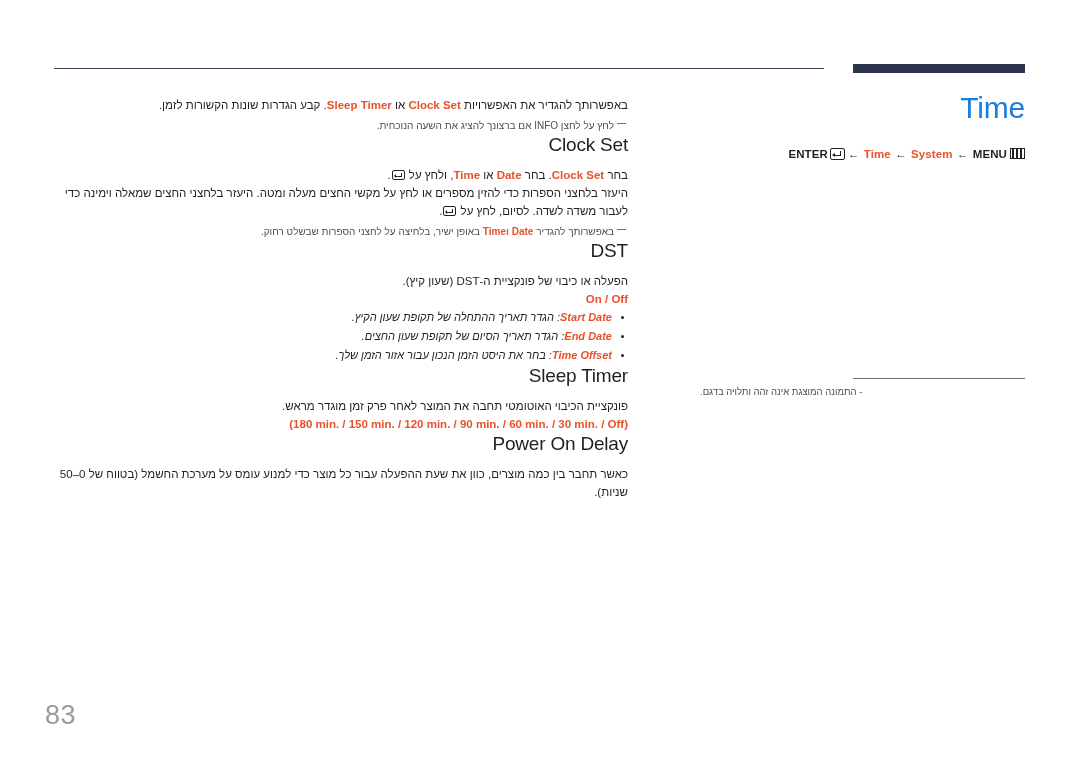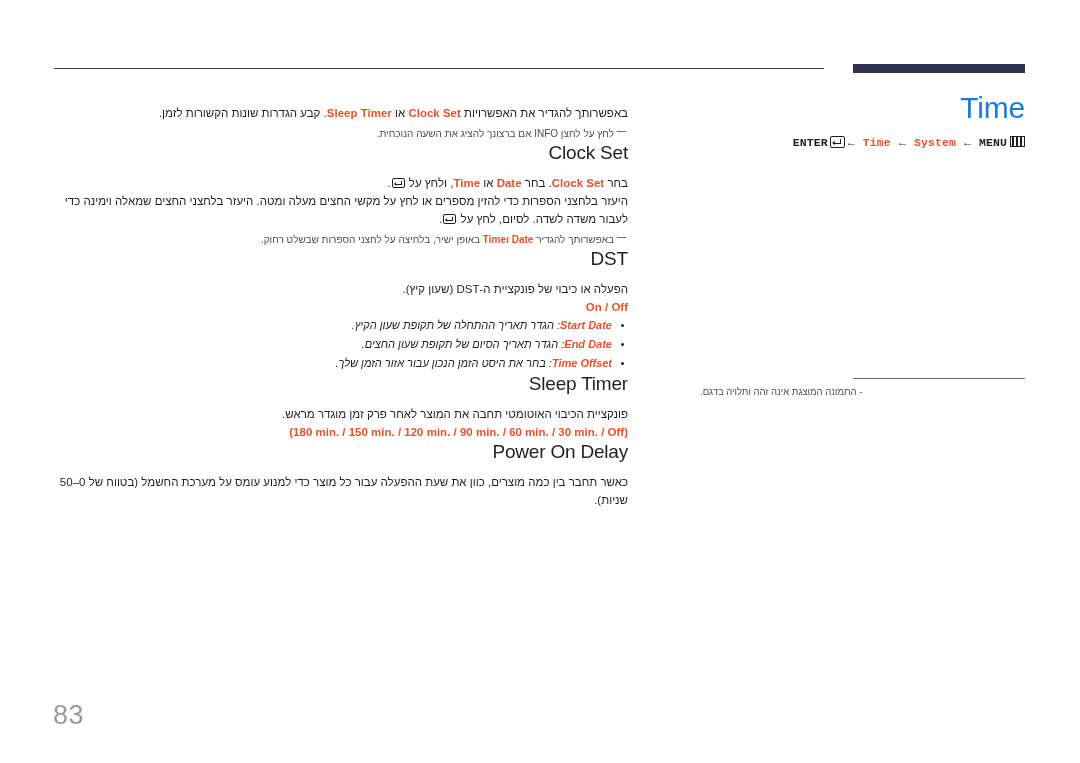--- a/index.html
+++ b/index.html
@@ -44,29 +44,28 @@
   .page-title {
     font-size: 30px;
     line-height: 32px;
     color: #1b7ce0;
     text-align: right;
     font-weight: 400;
     letter-spacing: -0.2px;
     padding-right: 5px;
   }
   .breadcrumb {
-    margin-top: 12px;
+    margin-top: 24px;
     text-align: right;
     font-size: 11.5px;
     color: #231f20;
     font-weight: bold;
     white-space: nowrap;
     padding-right: 5px;
     letter-spacing: 0.1px;
-    font-family: Liberation Mono, monospace;
   }
   .breadcrumb .bc-accent { color: #e8522a; }
   .breadcrumb .bc-arrow  { color: #231f20; font-weight: bold; padding: 0 1px; }
 
   .icon-enter {
     display: inline-block;
     width: 15px;
     height: 12px;
     border: 1.6px solid #231f20;
     border-radius: 2px;
@@ -228,31 +227,31 @@
     content: "";
     position: absolute;
     left: 1px; top: 3.2px;
     width: 0; height: 0;
     border-top: 2.2px solid transparent;
     border-bottom: 2.2px solid transparent;
     border-right: 2.8px solid #231f20;
   }
 
   
-  .sp-top-p { margin-top: 8px; }
+  .sp-top-p { margin-top: 0; }
   .blk-clockset { margin-top: 42px; }
   .blk-dst      { margin-top: 42px; }
   .blk-sleep    { margin-top: 46px; }
   .blk-power    { margin-top: 46px; }
   .body-gap     { margin-top: 10px; }
   .ltr { direction: ltr; unicode-bidi: embed; }
 
   .page-number {
     position: absolute;
-    left: 53px;
+    left: 45px;
     top: 700px;
     font-size: 27px;
     color: #9a9a9f;
     letter-spacing: 0.5px;
   }
 </style>
 </head>
 <body>
 
 <div class="header-rule"></div>

